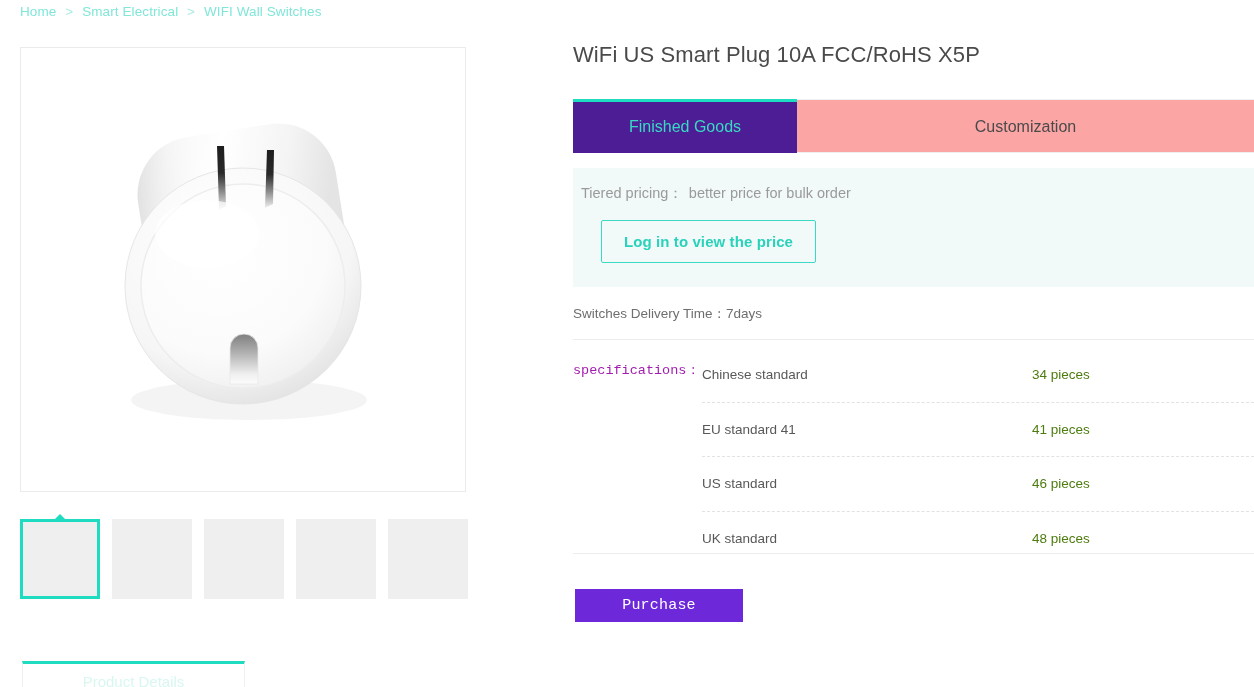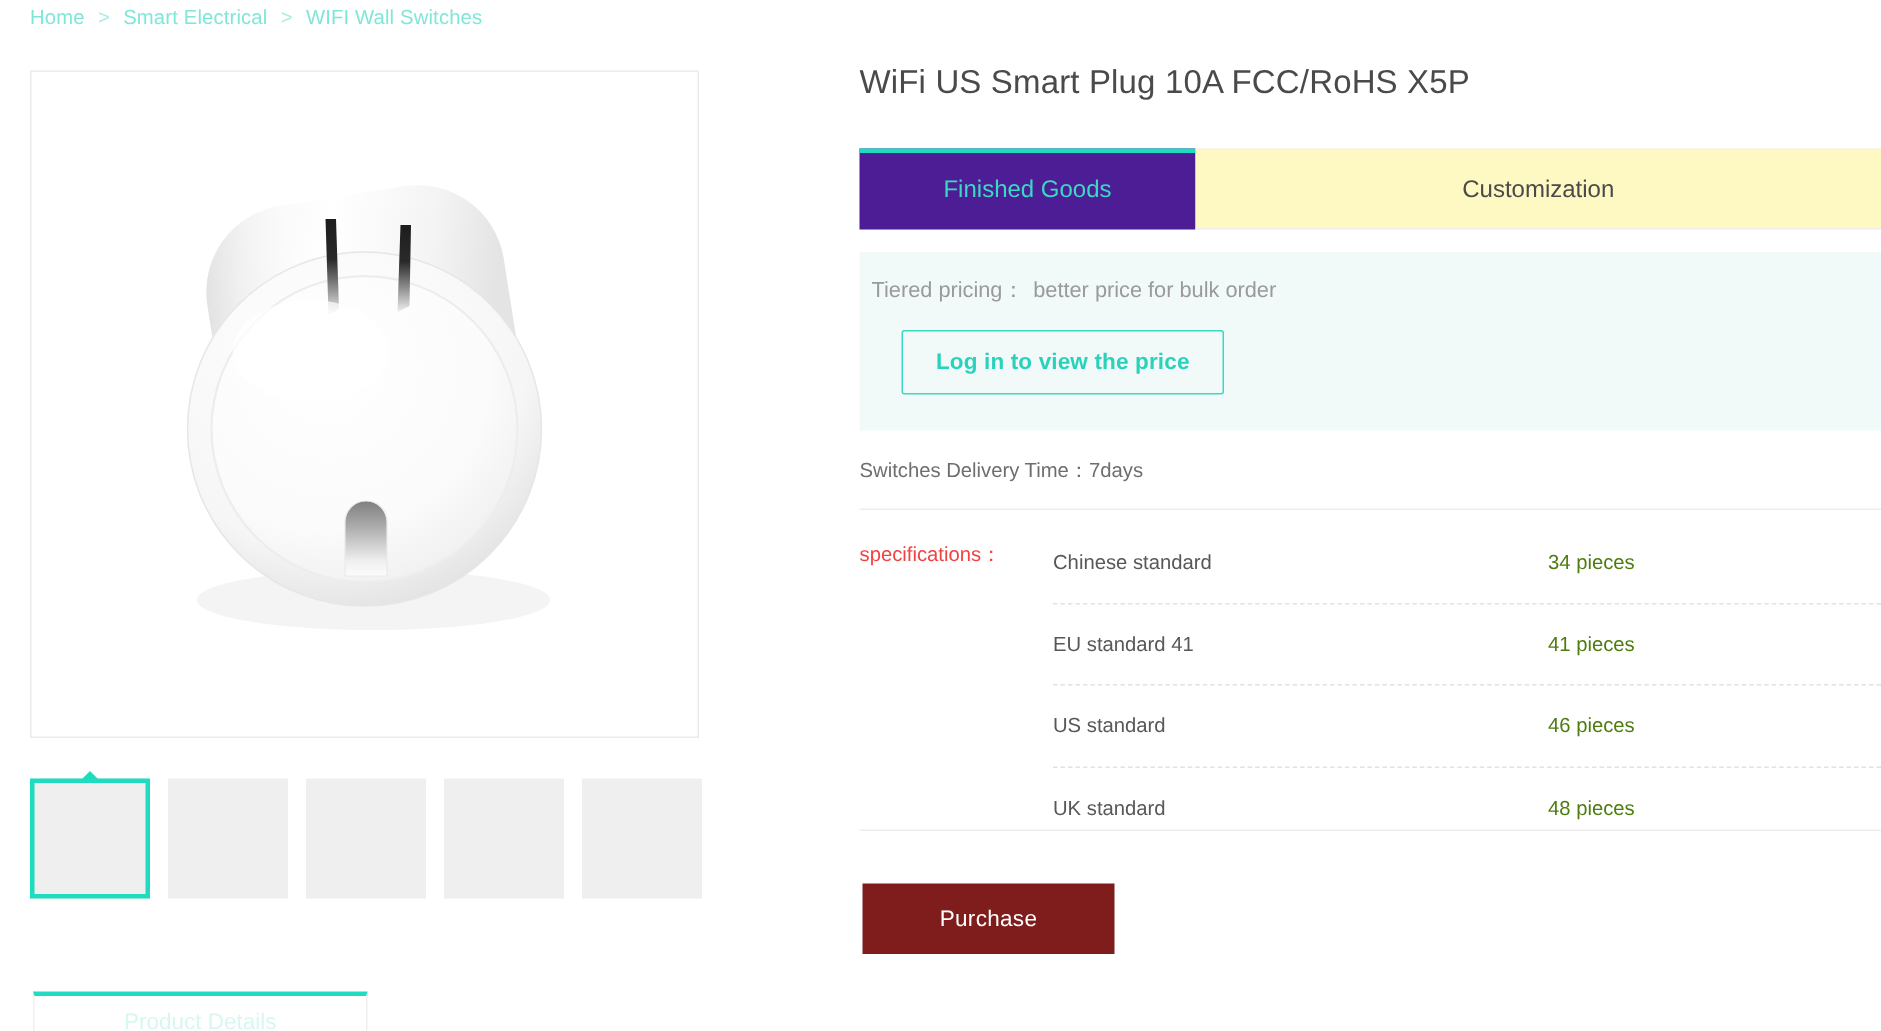--- a/index.html
+++ b/index.html
@@ -139,21 +139,21 @@
     display: flex;
     background: #f7f7f7;
   }
   .tab {
     box-sizing: border-box;
     height: 54px;
     line-height: 52px;
     text-align: center;
     font-size: 16px;
     color: #555555;
-    background: #fef9c3;
+    background: #fca5a5;
     white-space: nowrap;
   }
   .tab.tab-active {
     width: 224px;
     background: #4c1d95;
     border-top: 3px solid #1fdcc0;
     color: #3ad9c4;
     line-height: 50px;
   }
   .tab.tab-inactive {
@@ -222,22 +222,23 @@
     position: absolute;
     left: 0;
     top: 348px;
     width: 681px;
   }
   .specs-label {
     position: absolute;
     left: 0;
     top: 13px;
     font-size: 13.5px;
-    color: #ef4444;
-    white-space: nowrap;
+    color: #a21caf;
+    white-space: nowrap;
+    font-family: Liberation Mono, monospace;
   }
   .specs-table {
     margin-left: 129px;
     width: 552px;
   }
   .spec-row {
     position: relative;
     height: 53.5px;
     display: flex;
     align-items: center;
@@ -256,26 +257,26 @@
     font-size: 13.5px;
     color: #4d7c0f;
     white-space: nowrap;
   }
 
   .purchase-btn {
     position: absolute;
     left: 2px;
     top: 589px;
     width: 168px;
-    height: 47px;
-    background: #7f1d1d;
+    height: 33px;
+    background: #6d28d9;
     border: none;
     color: #ffffff;
     font-size: 15px;
-    font-family: Liberation Sans, sans-serif;
+    font-family: Liberation Mono, monospace;
     cursor: pointer;
     letter-spacing: 0.2px;
   }
 </style>
 </head>
 <body>
 
 <div class="page">
 
   <nav class="breadcrumb">

